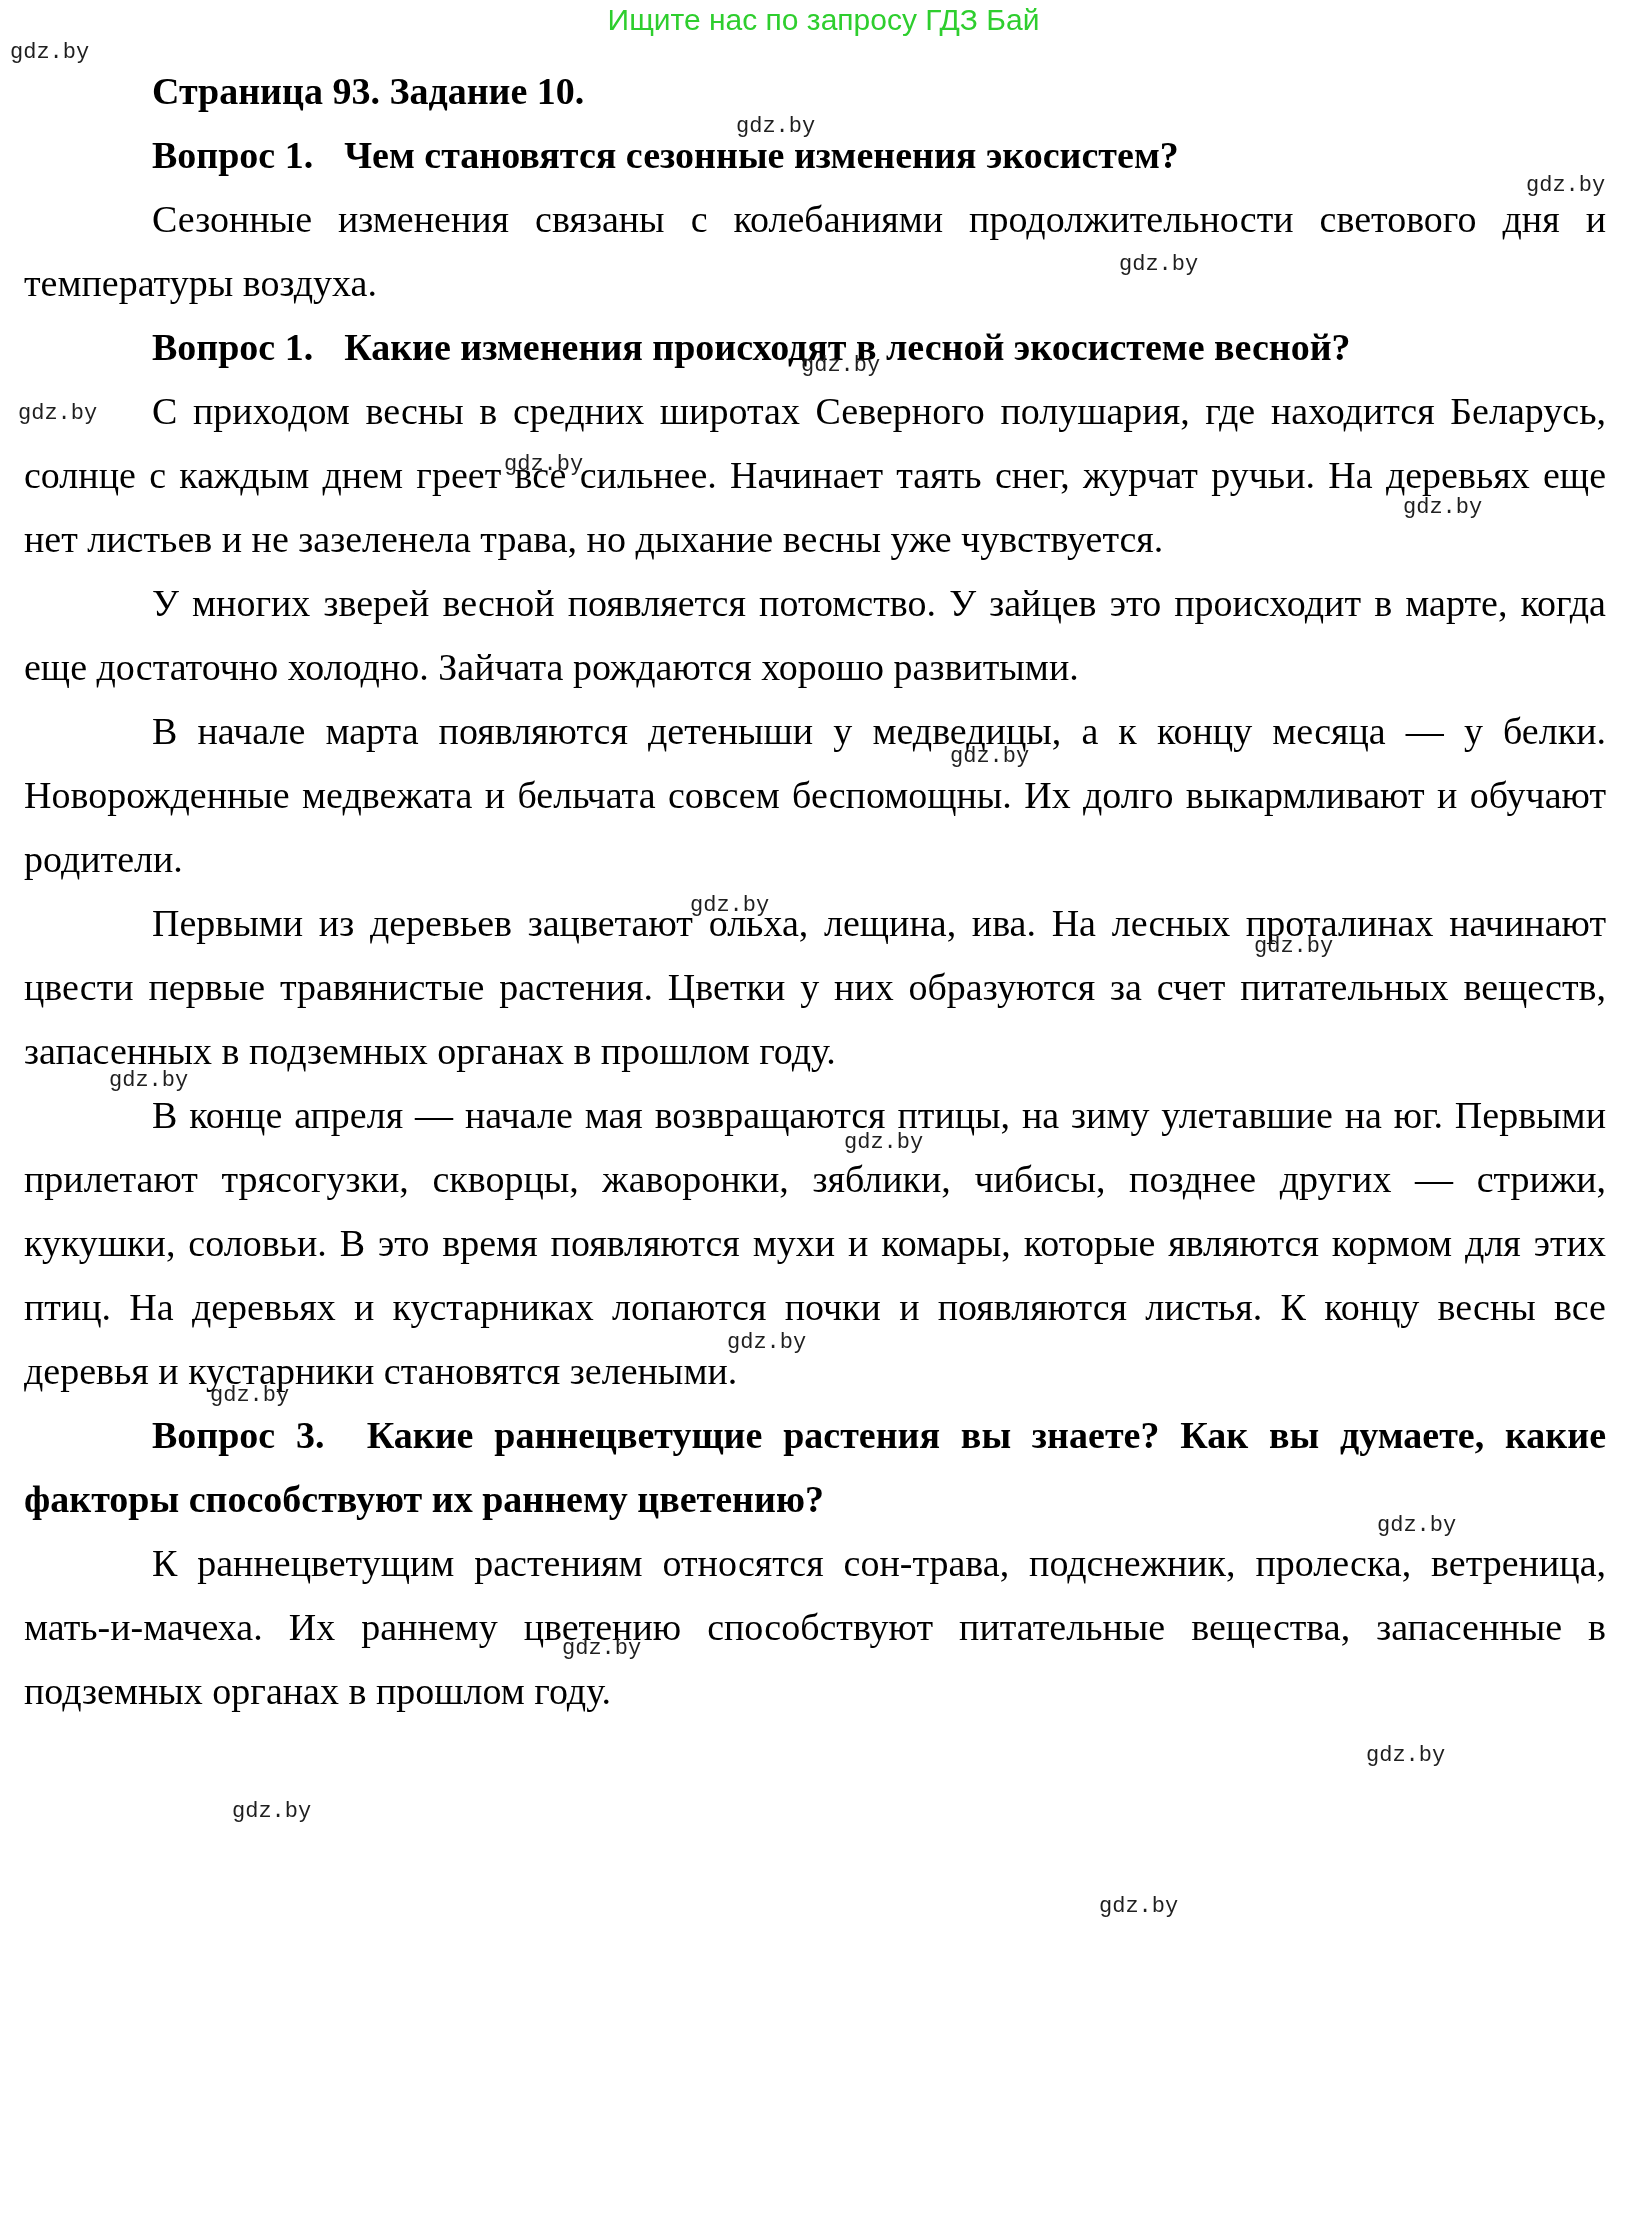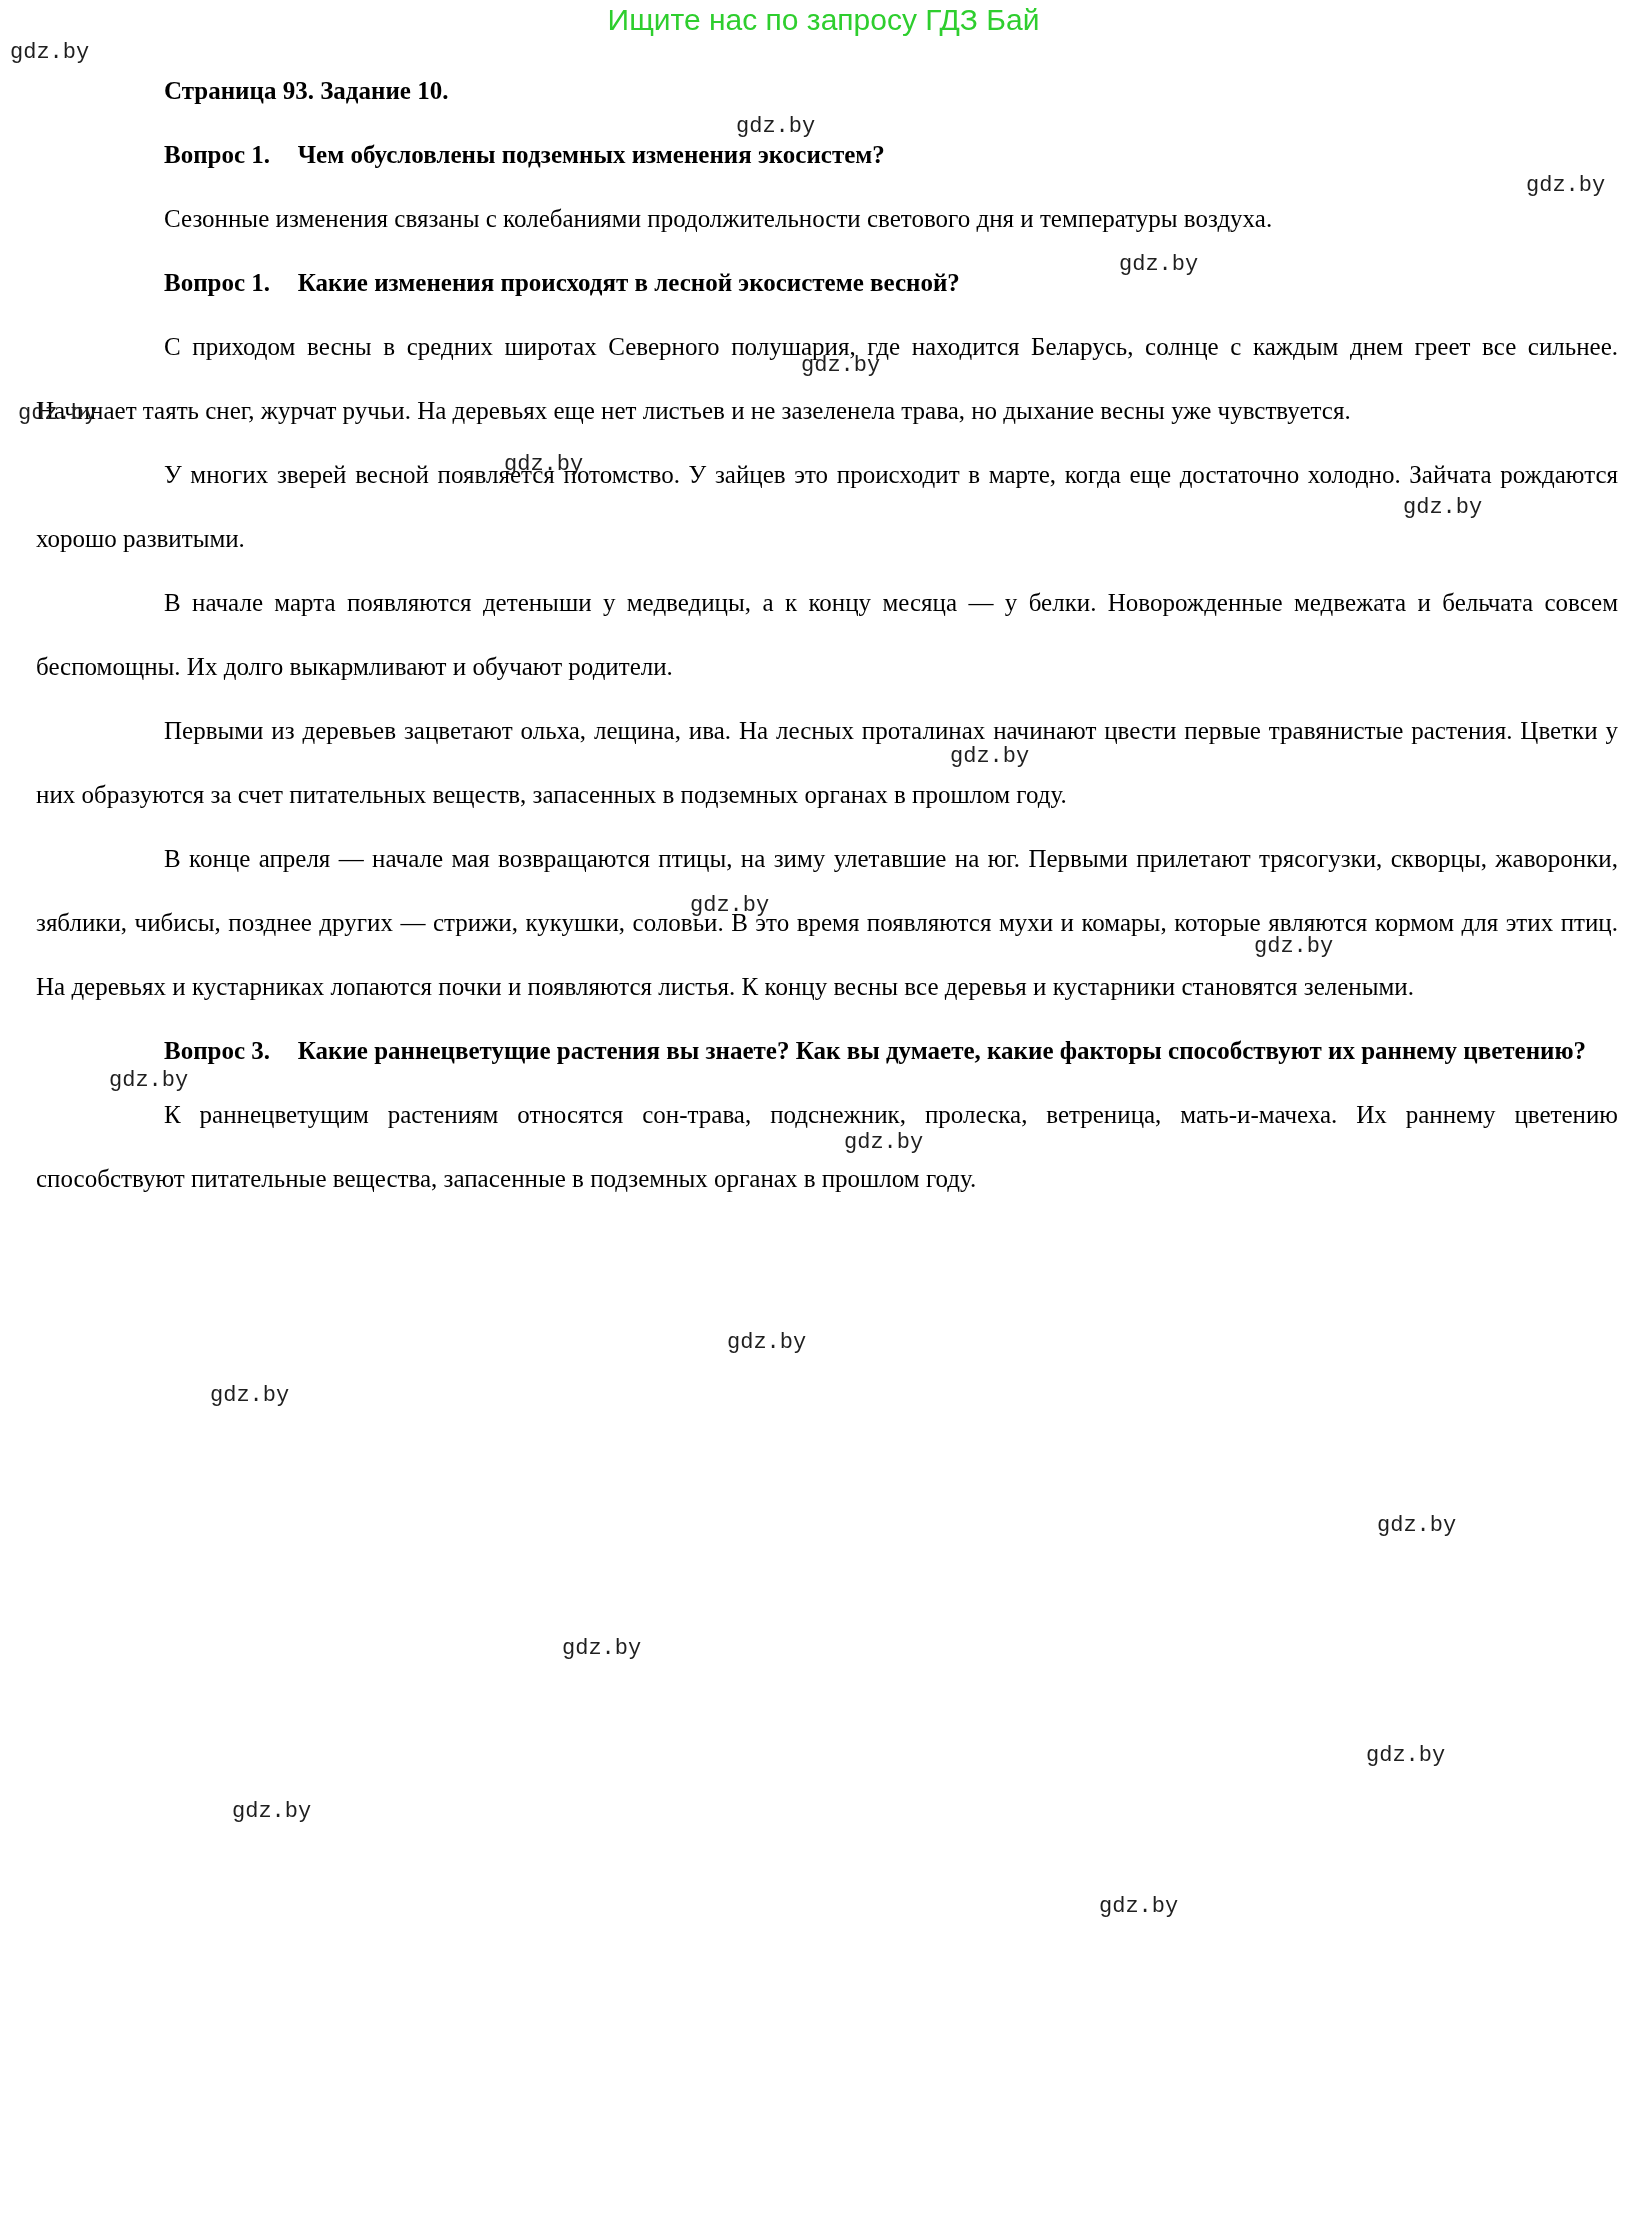--- a/index.html
+++ b/index.html
@@ -19,23 +19,23 @@
     text-align:center;
     font-family:"Liberation Sans","DejaVu Sans",sans-serif;
     font-size:30px;
     font-weight:400;
     color:#2ece2e;
     white-space:nowrap;
   }
   
   .doc{
     position:absolute;
-    left:36px;top:59px;
+    left:24px;top:59px;
     width:1582px;
-    font-size:25px;
+    font-size:38px;
     line-height:64px;
     text-align:justify;
     text-justify:inter-word;
   }
   .doc p{margin:0;text-indent:128px;}
   .title{font-weight:700;}
   .qhead{font-weight:700;}
   .qlabel{margin-right:21.4px;}
   .sp{margin-top:53px;}
   
@@ -62,21 +62,21 @@
 </head>
 <body>
 
 <div class="canvas">
 
   <div class="promo">Ищите нас по запросу ГДЗ Бай</div>
 
   <div class="doc">
     <p class="title">Страница 93. Задание 10.</p>
 
-    <p class="qhead"><span class="qlabel">Вопрос 1.</span> <span>Чем обусловлены подземных изменения экосистем?</span></p>
+    <p class="qhead"><span class="qlabel">Вопрос 1.</span> <span>Чем становятся сезонные изменения экосистем?</span></p>
     <p class="ans">Сезонные изменения связаны с колебаниями продолжительности светового дня и температуры воздуха.</p>
 
     <p class="qhead sp"><span class="qlabel">Вопрос 1.</span> <span>Какие изменения происходят в лесной экосистеме весной?</span></p>
     <p class="ans">С приходом весны в средних широтах Северного полушария, где находится Беларусь, солнце с каждым днем греет все сильнее. Начинает таять снег, журчат ручьи. На деревьях еще нет листьев и не зазеленела трава, но дыхание весны уже чувствуется.</p>
     <p class="ans">У многих зверей весной появляется потомство. У зайцев это происходит в марте, когда еще достаточно холодно. Зайчата рождаются хорошо развитыми.</p>
     <p class="ans">В начале марта появляются детеныши у медведицы, а к концу месяца — у белки. Новорожденные медвежата и бельчата совсем беспомощны. Их долго выкармливают и обучают родители.</p>
     <p class="ans">Первыми из деревьев зацветают ольха, лещина, ива. На лесных проталинах начинают цвести первые травянистые растения. Цветки у них образуются за счет питательных веществ, запасенных в подземных органах в прошлом году.</p>
     <p class="ans">В конце апреля — начале мая возвращаются птицы, на зиму улетавшие на юг. Первыми прилетают трясогузки, скворцы, жаворонки, зяблики, чибисы, позднее других — стрижи, кукушки, соловьи. В это время появляются мухи и комары, которые являются кормом для этих птиц. На деревьях и кустарниках лопаются почки и появляются листья. К концу весны все деревья и кустарники становятся зелеными.</p>
 
     <p class="qhead sp"><span class="qlabel">Вопрос 3.</span> <span>Какие раннецветущие растения вы знаете? Как вы думаете, какие факторы способствуют их раннему цветению?</span></p>

